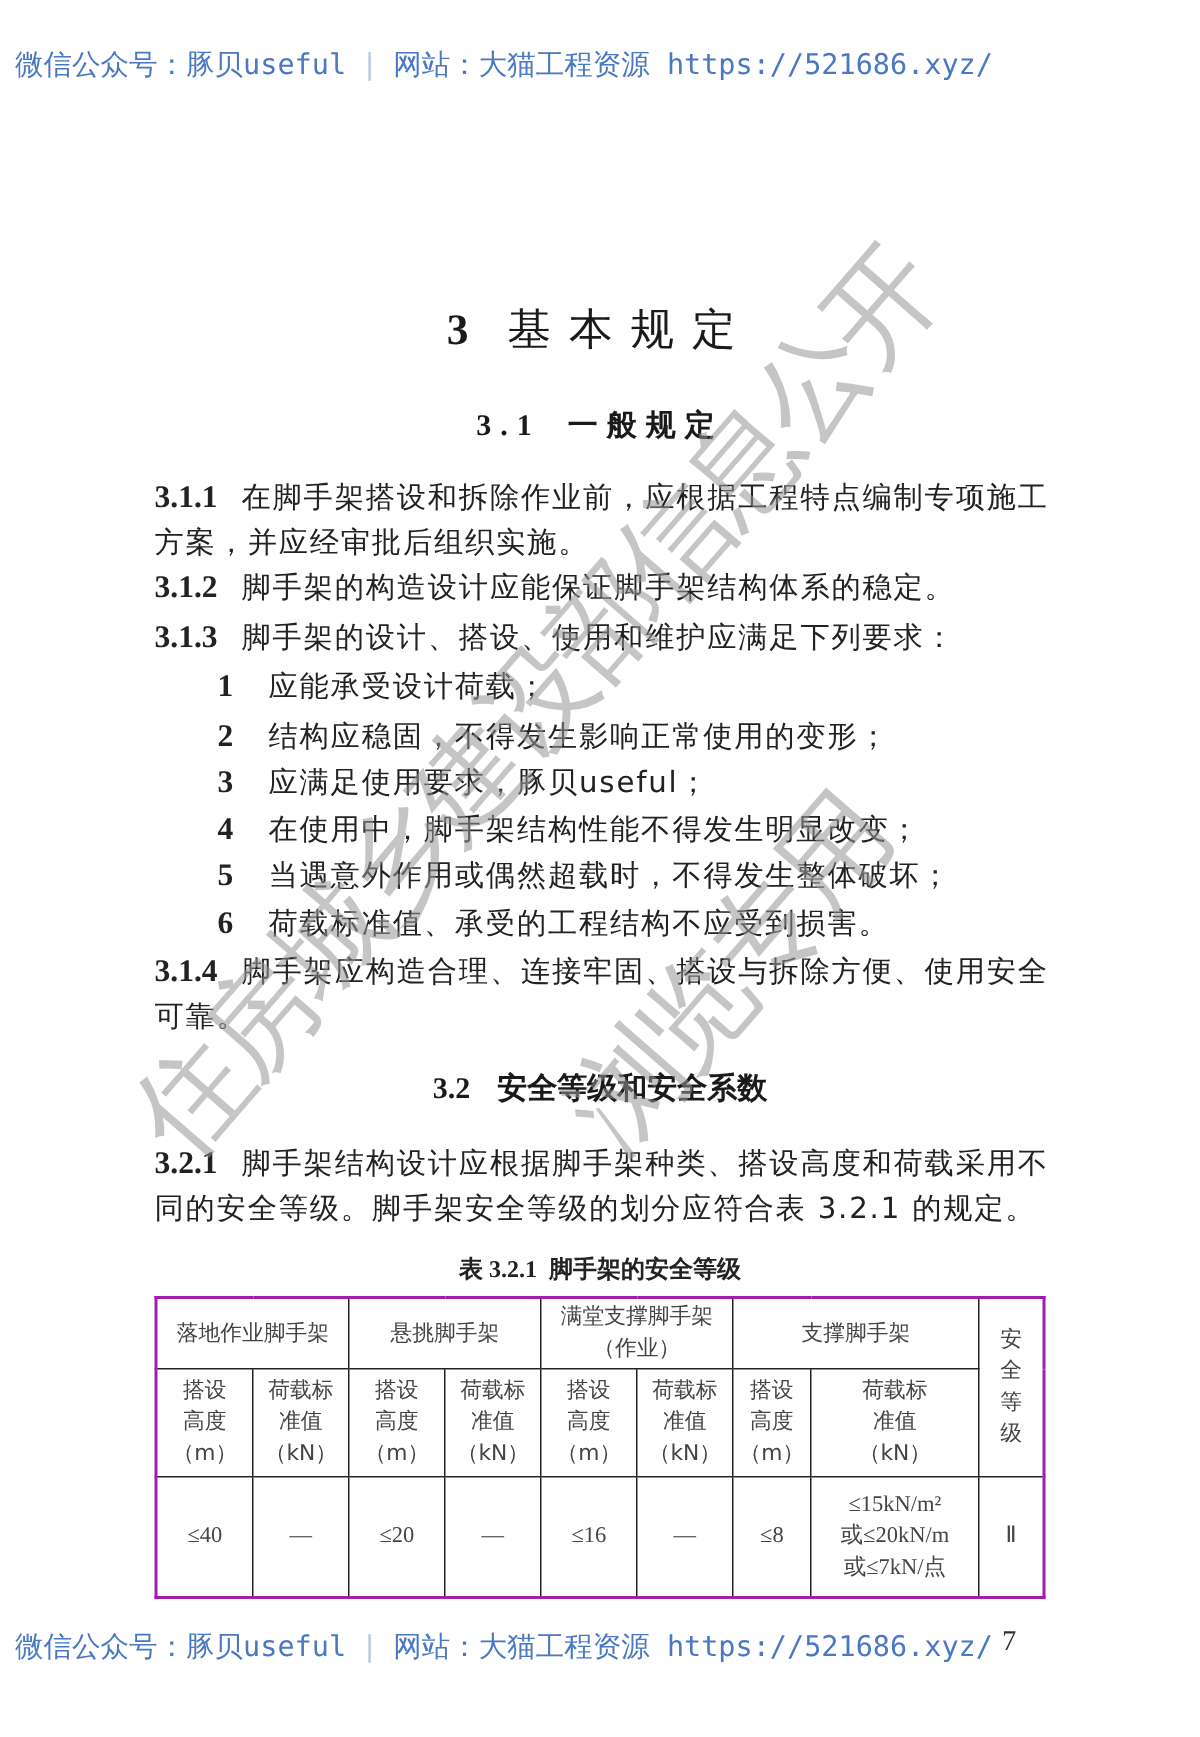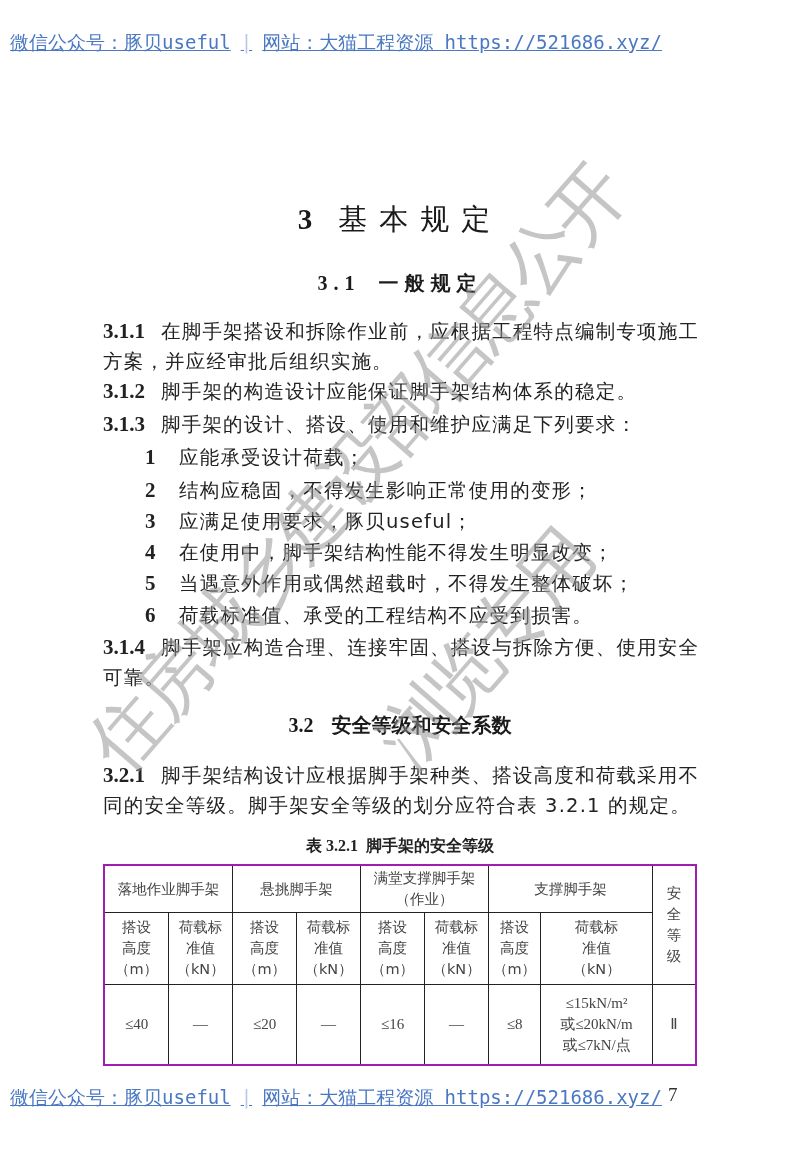--- a/index.html
+++ b/index.html
@@ -5,21 +5,21 @@
   html, body { margin: 0; padding: 0; }
   body {
     width: 800px; height: 1158px; position: relative; overflow: hidden;
     background: #ffffff;
     font-family: "DejaVu Serif", "Liberation Serif", serif;
     color: #1a1a1a;
   }
   .banner {
     position: absolute; left: 0; width: 672px; text-align: center;
     font-family: "DejaVu Sans Mono", "Liberation Mono", monospace;
-    font-size: 19px; color: #4a78c2; letter-spacing: 0px; white-space: nowrap; text-decoration: underline;
+    font-size: 19px; color: #4a78c2; letter-spacing: 0px; white-space: nowrap;
   }
   .banner.top { top: 30px; }
   .banner.bottom { top: 1085px; }
   .banner .sep { color: #b8c8e4; margin: 0 10px; }
   .page-number {
     position: absolute; left: 668px; top: 1084px; font-size: 19px;
     color: #333; font-family: "Liberation Serif", serif;
   }
   .chapter-title {
     position: absolute; left: 0; width: 800px; top: 200px; text-align: center;

